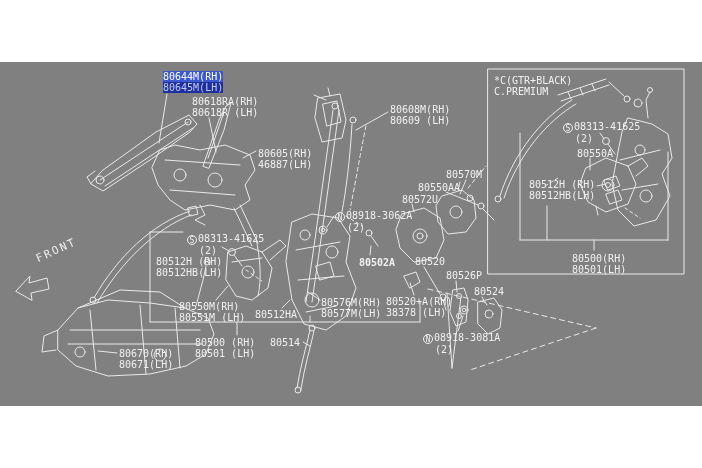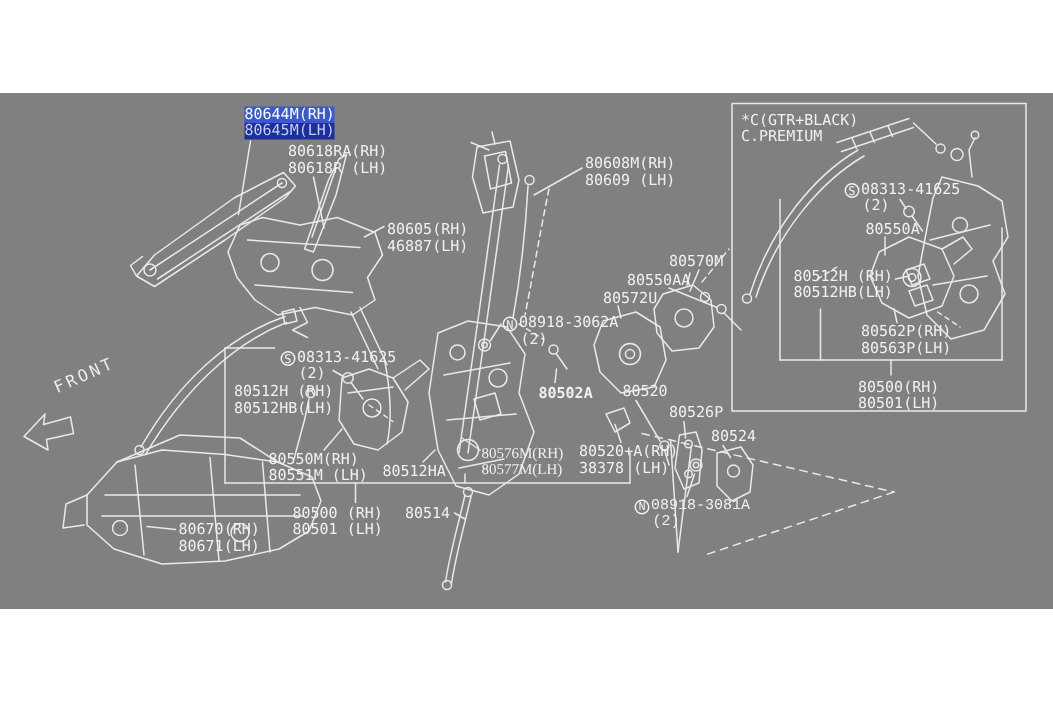--- a/index.html
+++ b/index.html
@@ -257,35 +257,34 @@
 
 <div class="labels">
     <div class="label" style="left: 163px; top: 71px;"><span class="ln"><span class="hl0">80644M(RH)</span></span><span class="ln"><span class="hl1">80645M(LH)</span></span></div>
     <div class="label" style="left: 192px; top: 96px;"><span class="ln"><span>80618RA(RH)</span></span><span class="ln"><span>80618R (LH)</span></span></div>
     <div class="label" style="left: 258px; top: 148px;"><span class="ln"><span>80605(RH)</span></span><span class="ln"><span>46887(LH)</span></span></div>
     <div class="label" style="left: 390px; top: 104px;"><span class="ln"><span>80608M(RH)</span></span><span class="ln"><span>80609 (LH)</span></span></div>
     <div class="label" style="left: 494px; top: 75px;"><span class="ln"><span>*C(GTR+BLACK)</span></span><span class="ln"><span>C.PREMIUM</span></span></div>
     <div class="label" style="left: 563px; top: 121px;"><span class="ln"><span class="circ">S</span><span>08313-41625</span></span><span class="ln ind"><span>(2)</span></span></div>
     <div class="label" style="left: 577px; top: 148px;"><span class="ln"><span>80550A</span></span></div>
     <div class="label" style="left: 529px; top: 179px;"><span class="ln"><span>80512H (RH)</span></span><span class="ln"><span>80512HB(LH)</span></span></div>
-    <div class="label" style="left: 574px; top: 216px;"><span class="ln"><span>80562P(RH)</span></span><span class="ln"><span>80563P(LH)</span></span></div>
     <div class="label" style="left: 572px; top: 253px;"><span class="ln"><span>80500(RH)</span></span><span class="ln"><span>80501(LH)</span></span></div>
     <div class="label" style="left: 446px; top: 169px;"><span class="ln"><span>80570M</span></span></div>
     <div class="label" style="left: 418px; top: 182px;"><span class="ln"><span>80550AA</span></span></div>
     <div class="label" style="left: 402px; top: 194px;"><span class="ln"><span>80572U</span></span></div>
     <div class="label" style="left: 335px; top: 210px;"><span class="ln"><span class="circ">N</span><span>08918-3062A</span></span><span class="ln ind"><span>(2)</span></span></div>
     <div class="label" style="left: 187px; top: 233px;"><span class="ln"><span class="circ">S</span><span>08313-41625</span></span><span class="ln ind"><span>(2)</span></span></div>
     <div class="label" style="left: 156px; top: 256px;"><span class="ln"><span>80512H (RH)</span></span><span class="ln"><span>80512HB(LH)</span></span></div>
     <div class="label" style="left: 359px; top: 257px; font-weight: bold;"><span class="ln"><span>80502A</span></span></div>
     <div class="label" style="left: 415px; top: 256px;"><span class="ln"><span>80520</span></span></div>
     <div class="label" style="left: 446px; top: 270px;"><span class="ln"><span>80526P</span></span></div>
     <div class="label" style="left: 179px; top: 301px;"><span class="ln"><span>80550M(RH)</span></span><span class="ln"><span>80551M (LH)</span></span></div>
     <div class="label" style="left: 255px; top: 309px;"><span class="ln"><span>80512HA</span></span></div>
-    <div class="label" style="left: 321px; top: 297px; font-family: Liberation Serif, serif;"><span class="ln"><span>80576M(RH)</span></span><span class="ln"><span>80577M(LH)</span></span></div>
+    <div class="label" style="left: 321px; top: 297px;"><span class="ln"><span>80576M(RH)</span></span><span class="ln"><span>80577M(LH)</span></span></div>
     <div class="label" style="left: 386px; top: 296px;"><span class="ln"><span>80520+A(RH)</span></span><span class="ln"><span>38378 (LH)</span></span></div>
     <div class="label" style="left: 474px; top: 286px;"><span class="ln"><span>80524</span></span></div>
-    <div class="label" style="left: 423px; top: 332px; font-family: Liberation Mono, monospace;"><span class="ln"><span class="circ">N</span><span>08918-3081A</span></span><span class="ln ind"><span>(2)</span></span></div>
+    <div class="label" style="left: 423px; top: 332px;"><span class="ln"><span class="circ">N</span><span>08918-3081A</span></span><span class="ln ind"><span>(2)</span></span></div>
     <div class="label" style="left: 195px; top: 337px;"><span class="ln"><span>80500 (RH)</span></span><span class="ln"><span>80501 (LH)</span></span></div>
     <div class="label" style="left: 270px; top: 337px;"><span class="ln"><span>80514</span></span></div>
     <div class="label" style="left: 119px; top: 348px;"><span class="ln"><span>80670(RH)</span></span><span class="ln"><span>80671(LH)</span></span></div>
   </div>
 
 <div class="front">FRONT</div>
 
 </body></html>

